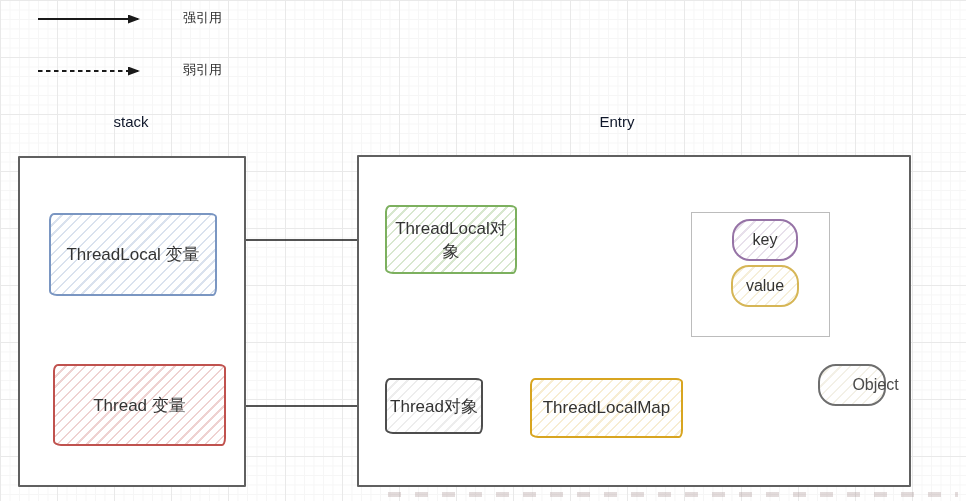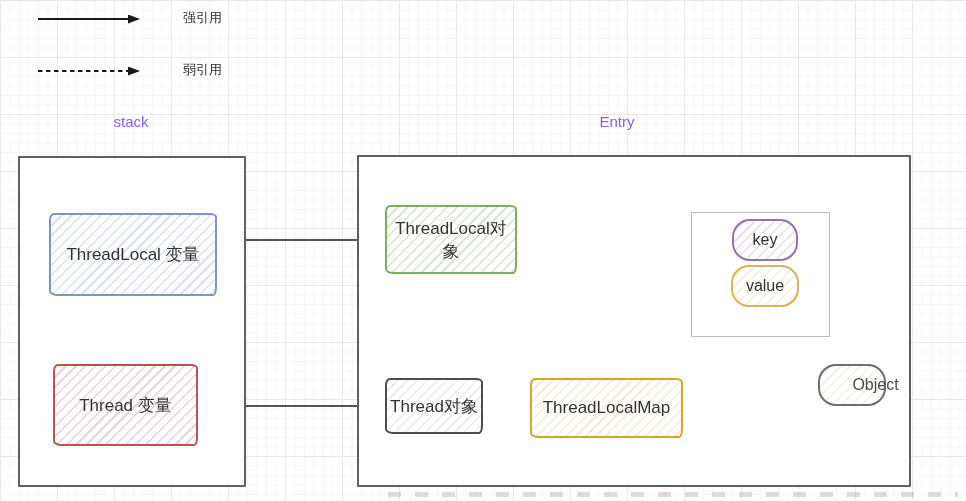--- a/index.html
+++ b/index.html
@@ -8,21 +8,21 @@
     font-family:"Liberation Sans","DejaVu Sans",sans-serif;color:#2b2b2b;
     background-color:#ffffff;
     background-image:
       linear-gradient(#e9e9e9 1px, transparent 1px),
       linear-gradient(90deg,#e9e9e9 1px, transparent 1px),
       linear-gradient(#f6f6f6 1px, transparent 1px),
       linear-gradient(90deg,#f6f6f6 1px, transparent 1px);
     background-size:57px 57px,57px 57px,9.5px 9.5px,9.5px 9.5px;
   }
   .abs{position:absolute;}
-  .region-label{font-size:15px;text-align:center;width:80px;color:#8b5cf6;}
+  .region-label{font-size:15px;text-align:center;width:80px;color:#0f172a;}
   .legend-label{font-size:13px;color:#2b2b2b;}
   .container-box{
     border:2px solid #606060;background:#ffffff;border-radius:1px;
   }
   .entry-box{border:1px solid #bcbcbc;background:#ffffff;}
   .node{
     display:flex;align-items:center;justify-content:center;
     box-sizing:border-box;background-color:#ffffff;
     font-size:17px;color:#333333;text-align:center;
     border:2px solid #888888;
@@ -62,21 +62,21 @@
 <div class="abs region-label" style="left:577px;top:113px;">Entry</div>
 <div class="abs region-label" style="left:725px;top:182px;">Entry</div>
 
 <div class="abs container-box" style="left:18px;top:156px;width:224px;height:327px;"></div>
 <div class="abs container-box" style="left:357px;top:155px;width:550px;height:328px;"></div>
 <div class="abs entry-box" style="left:691px;top:212px;width:137px;height:123px;"></div>
 
 <div class="abs node" style="left: 49px; top: 213px; width: 168px; height: 83px; border-color: rgb(122, 150, 194); background-image: repeating-linear-gradient(135deg, rgba(122, 150, 194, 0.28) 0px, rgba(122, 150, 194, 0.28) 1.6px, transparent 1.6px, transparent 7px);">
   <span>ThreadLocal 变量</span>
 </div>
-<div class="abs node" style="left: 53px; top: 364px; width: 145px; height: 82px; border-color: rgb(192, 82, 78); background-image: repeating-linear-gradient(135deg, rgba(192, 82, 78, 0.26) 0px, rgba(192, 82, 78, 0.26) 1.6px, transparent 1.6px, transparent 7px);">
+<div class="abs node" style="left: 53px; top: 364px; width: 173px; height: 82px; border-color: rgb(192, 82, 78); background-image: repeating-linear-gradient(135deg, rgba(192, 82, 78, 0.26) 0px, rgba(192, 82, 78, 0.26) 1.6px, transparent 1.6px, transparent 7px);">
   <span>Thread 变量</span>
 </div>
 <div class="abs node" style="left: 385px; top: 205px; width: 132px; height: 69px; border-color: rgb(124, 176, 94); background-image: repeating-linear-gradient(135deg, rgba(124, 176, 94, 0.3) 0px, rgba(124, 176, 94, 0.3) 1.6px, transparent 1.6px, transparent 7px);">
   <span>ThreadLocal对象</span>
 </div>
 <div class="abs node" style="left: 385px; top: 378px; width: 98px; height: 56px; border-color: rgb(77, 77, 77); background-image: repeating-linear-gradient(135deg, rgba(130, 130, 130, 0.14) 0px, rgba(130, 130, 130, 0.14) 1.6px, transparent 1.6px, transparent 7px); text-align: center;">
   <span>Thread对象</span>
 </div>
 <div class="abs node" style="left: 530px; top: 378px; width: 153px; height: 60px; border-width: 2.5px; border-color: rgb(216, 165, 32); background-image: repeating-linear-gradient(135deg, rgba(216, 165, 32, 0.2) 0px, rgba(216, 165, 32, 0.2) 1.6px, transparent 1.6px, transparent 7px);">
   <span>ThreadLocalMap</span>

